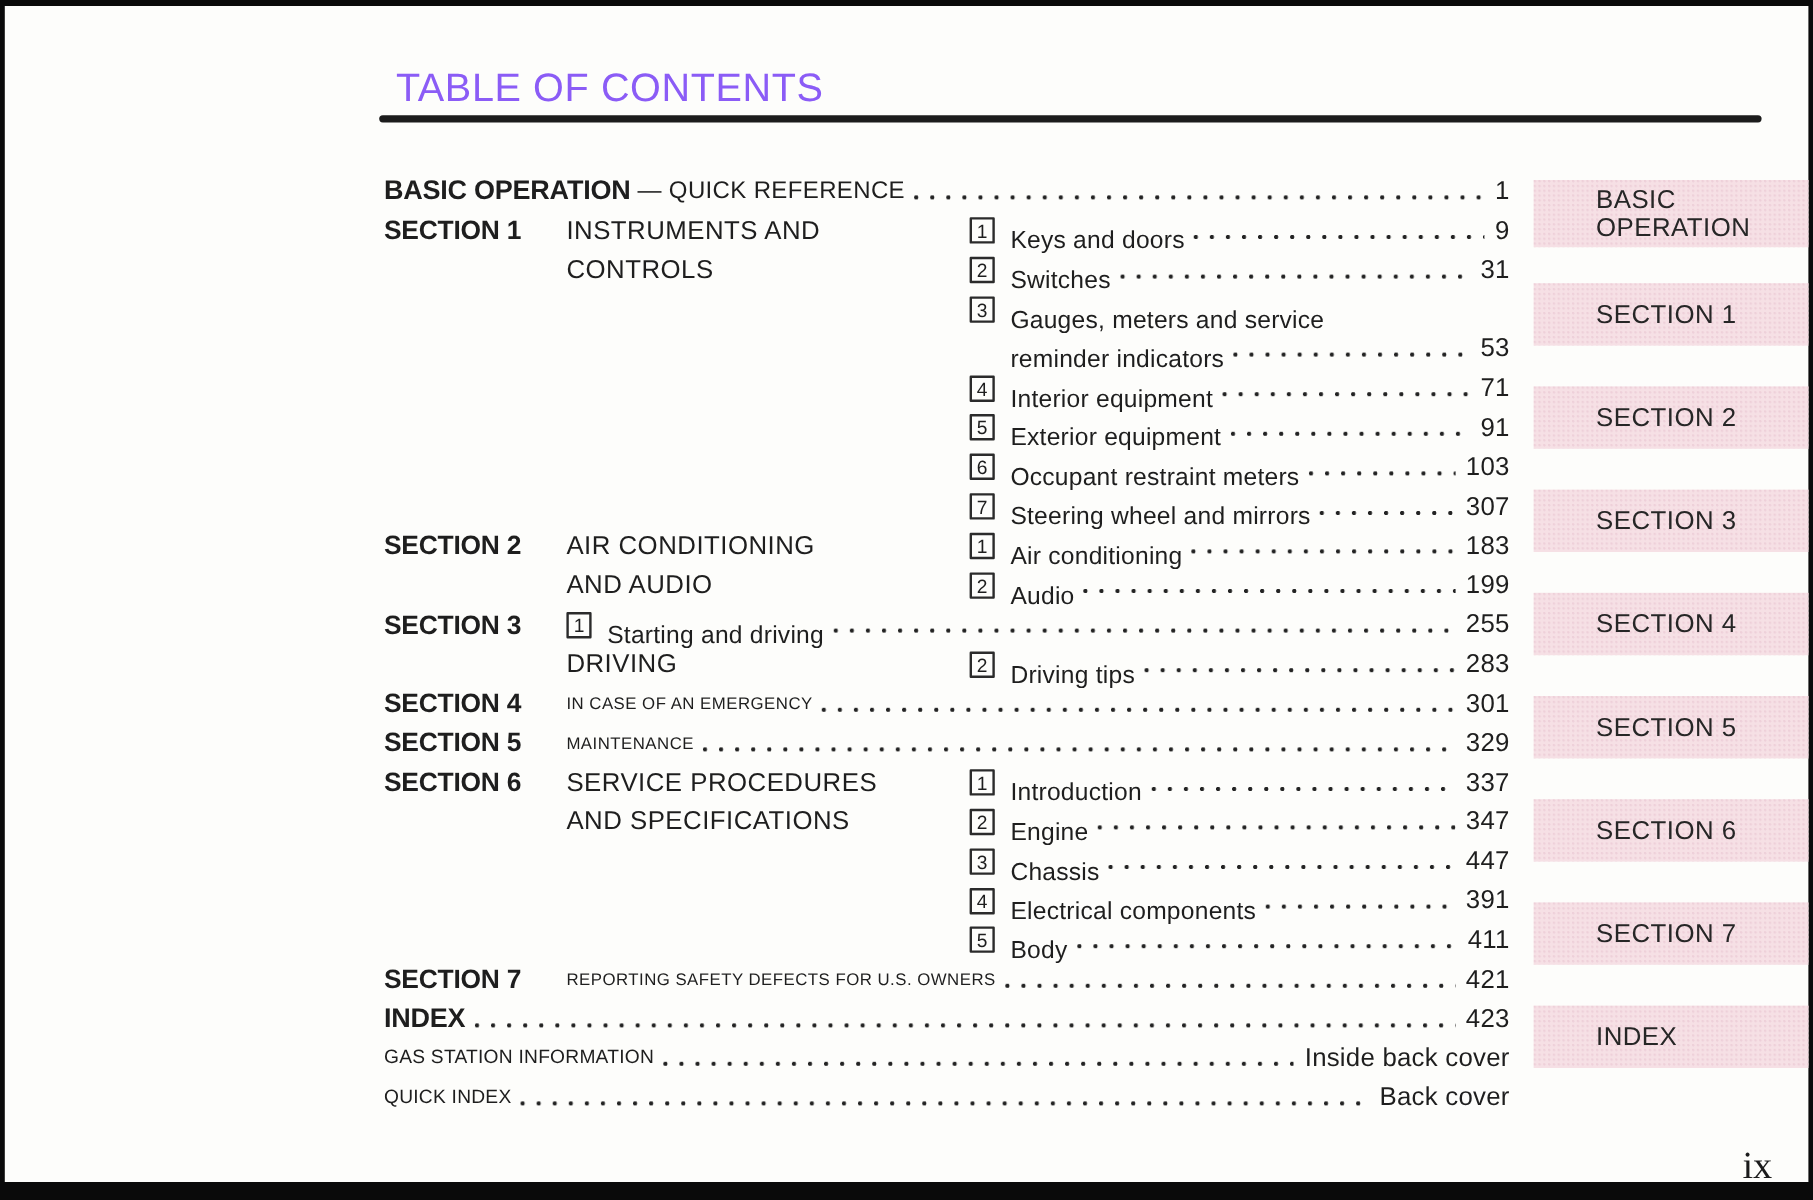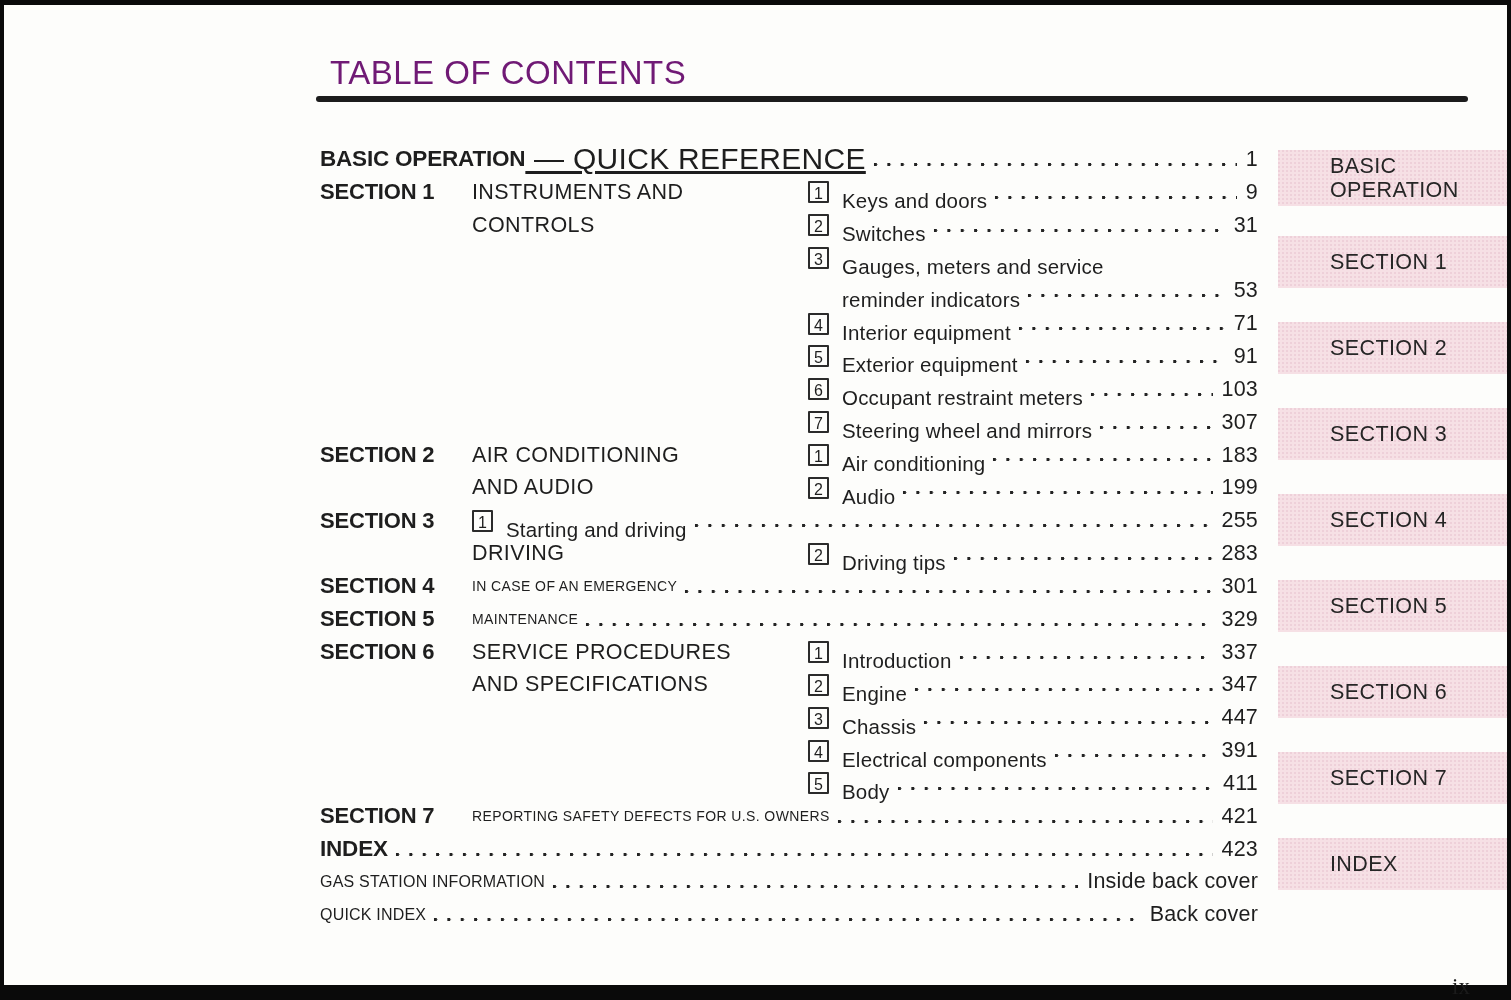--- a/index.html
+++ b/index.html
@@ -7,21 +7,21 @@
     position:relative; width:1511px; height:1000px; background:#0a0a0a;
     font-family:"Liberation Sans", sans-serif; overflow:hidden;
   }
   .page{
     position:absolute; left:4px; top:5px; right:4px; bottom:15px;
     background:#fdfdfb; color:var(--ink,#1e1e1e);
   }
   
   .doc-title{
     position:absolute; left:326px; top:48px; margin:0;
-    font-size:33px; font-weight:400; letter-spacing:0.5px; color:#701a75;
+    font-size:33px; font-weight:400; letter-spacing:0.5px; color:#8b5cf6;
     line-height:40px;
   }
   .title-rule{
     position:absolute; left:312px; top:91px; width:1152px; height:6px;
     background:#1c1c1c; border-radius:3px;
   }
   
   #toc{
     position:absolute; left:316px; top:138px; width:938px;
   }
@@ -34,21 +34,21 @@
   .c2{
     flex:none; width:336px; font-size:21.5px; letter-spacing:0.4px;
   }
   .c2-full{
     flex:none; font-size:14px; letter-spacing:0.4px;
   }
   .inline-label{
     flex:none; font-size:16px; letter-spacing:0.2px;
   }
   .inline-label.bold{ font-weight:700; font-size:22.5px; letter-spacing:-0.2px; }
-  .suffix{ flex:none; font-size:30px; letter-spacing:0.3px; white-space:pre;text-decoration:underline; }
+  .suffix{ flex:none; font-size:20px; letter-spacing:0.3px; white-space:pre; }
   .nbox{
     flex:none; width:21px; height:22px; border:2px solid #2b2b2b;
     margin-right:13px; font-size:16px; line-height:22px; text-align:center;
     box-sizing:border-box; border-radius:1px;
   }
   .nbox.ph{ visibility:hidden; }
   .itext{ flex:none; font-size:20.5px; letter-spacing:0.2px;margin-top:18px; }
   .leader{
     flex:1 1 auto; align-self:stretch; position:relative; min-width:12px;
   }
@@ -68,22 +68,22 @@
     background-size:4px 4px;
     display:flex; align-items:center;
   }
   .tlabel{
     display:block; padding-left:52px; width:150px;
     font-size:21.5px; line-height:24px; letter-spacing:0.4px; color:#262626;
     white-space:normal;
   }
   
   .folio{
-    position:absolute; left:1448px; top:969px;
-    font-family:"Liberation Serif", serif; font-size:23px; color:#1b1b1b;
+    position:absolute; left:1448px; top:948px;
+    font-family:"Liberation Serif", serif; font-size:32px; color:#1b1b1b;
   }
 </style>
 </head>
 <body>
 
 <div class="frame">
   <div class="page">
 
     <h1 class="doc-title">TABLE OF CONTENTS</h1>
     <div class="title-rule"></div>

